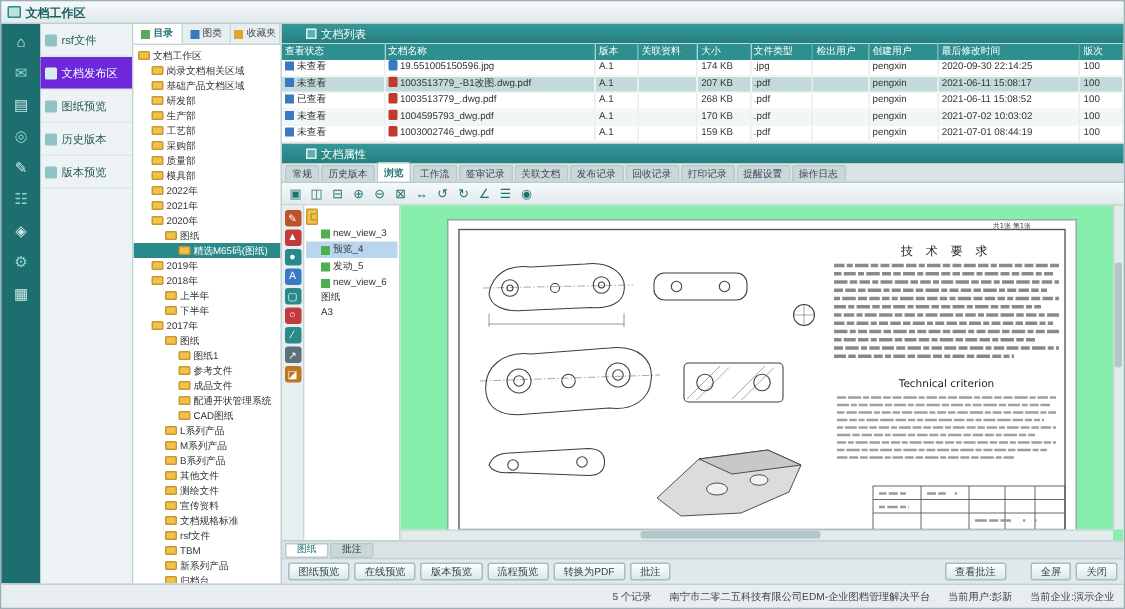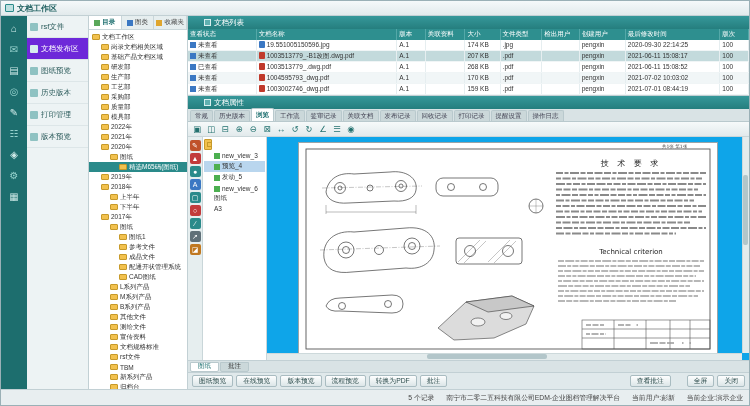--- a/index.html
+++ b/index.html
@@ -54,21 +54,21 @@
 .pico{width:12px;height:12px;display:flex;align-items:center;justify-content:center;font-size:8.5px;color:#23716f;border-radius:2px}
 .pbody{flex:1;display:flex;min-height:0}
 .picons{width:15px;flex:0 0 15px;background:#e6eeef;border-right:1px solid #c9d6d9;display:flex;flex-direction:column;align-items:center;gap:2px;padding:3px 0}
 .mico{width:11px;height:11px;border-radius:2px;background:var(--c,#2a8a8a);color:#fff;font-size:7px;display:flex;align-items:center;justify-content:center}
 .ptree{width:64px;flex:0 0 64px;background:#fff;border-right:1px solid #c9d6d9;padding:2px 1px;font-size:6.5px;overflow:hidden}
 .pt-item{height:11px;display:flex;align-items:center;gap:2px;padding-left:calc(2px + var(--lvl,0)*8px);white-space:nowrap;overflow:hidden}
 .pt-item.selected{background:#b9d6ee}
 .cube-ico{width:6px;height:6px;background:#4caf50;flex:0 0 auto}
 .pt-item.sheet .cube-ico{background:#3b78c3}
 .pt-item.folder .cube-ico{background:#f2c14e;border:1px solid #c79a2a;height:5px}
-.pcanvas{flex:1;position:relative;background:#0ea5e9;display:flex;align-items:center;justify-content:center;overflow:hidden}
+.pcanvas{flex:1;position:relative;background:#86efac;display:flex;align-items:flex-end;justify-content:center;overflow:hidden}
 .vtrack{position:absolute;top:0;bottom:7px;right:0;width:7px;background:#e3ebec;border-left:1px solid #cdd9db}
 .vthumb{position:absolute;top:38px;right:1px;width:5px;height:70px;background:#b3c6ca;border-radius:2px}
 .htrack{position:absolute;left:0;right:7px;bottom:0;height:7px;background:#e3ebec;border-top:1px solid #cdd9db}
 .hthumb{position:absolute;left:160px;bottom:1px;height:5px;width:120px;background:#b3c6ca;border-radius:2px}
 .ptabs{height:12px;flex:0 0 12px;display:flex;gap:1px;align-items:center;padding:0 2px;background:#d9e3e5;border-top:1px solid #c2d0d4}
 .ptab{height:10px;padding:0 7px;display:flex;align-items:center;background:#cbd8da;border:1px solid #b9c9cd;font-size:6.5px;border-radius:0 0 2px 2px}
 .ptab.active{background:#fff;color:#1d6f6f}
 
 .fbar{height:16px;flex:0 0 16px;display:flex;align-items:center;gap:3px;padding:0 4px;background:#e0e9eb}
 .fbtn{height:12px;padding:0 6px;display:flex;align-items:center;background:linear-gradient(#fdfefe,#dce6e8);border:1px solid #a9bcc1;border-radius:2px;font-size:6.8px;color:#2a4a4a;white-space:nowrap}
@@ -144,24 +144,20 @@
           <span class="nav-ico"></span>
           <span>图纸预览</span>
         </div>
 
         <div class="nav-item">
           <span class="nav-ico"></span>
           <span>历史版本</span>
         </div>
 
 
-        <div class="nav-item">
-          <span class="nav-ico"></span>
-          <span>打印管理</span>
-        </div>
 
         <div class="nav-item">
           <span class="nav-ico"></span>
           <span>版本预览</span>
         </div>
 
       </div>
 
     <div class="treep">
       <div class="ttabs">

